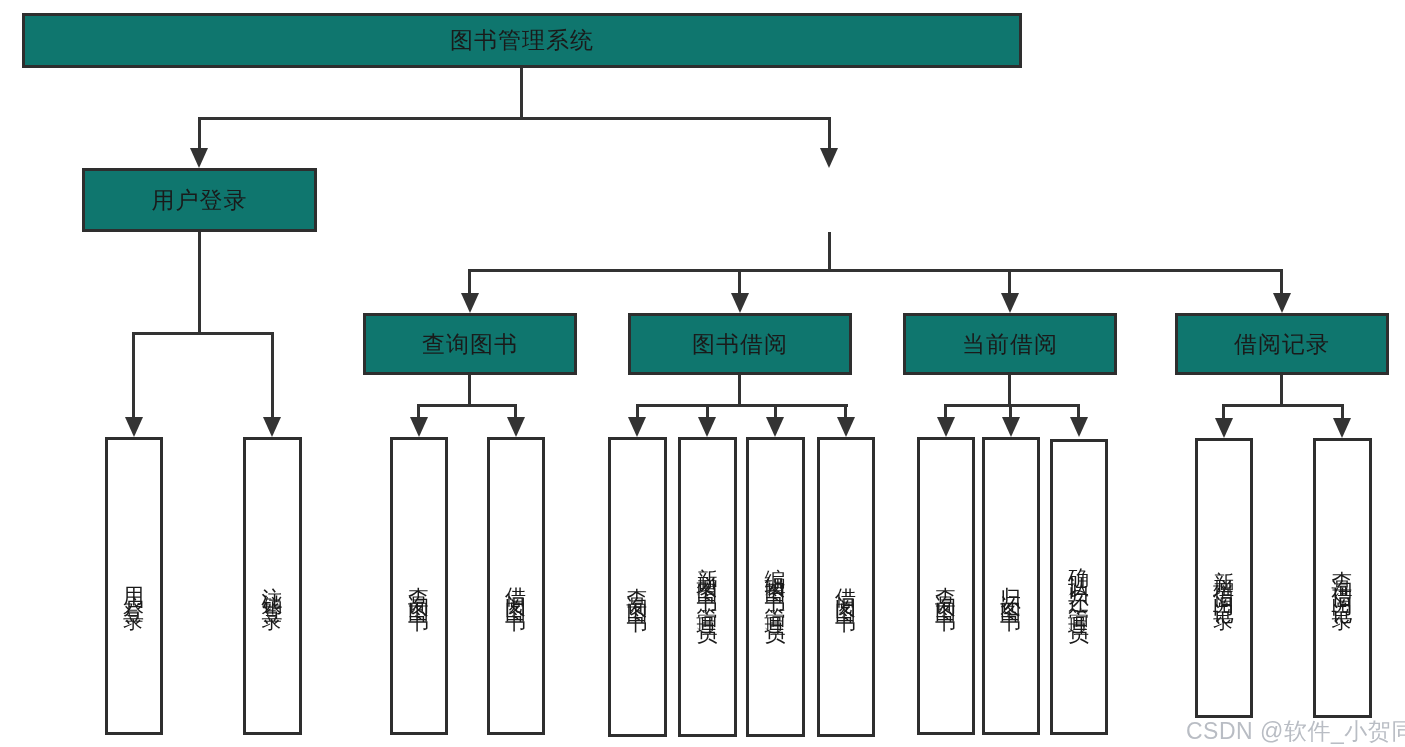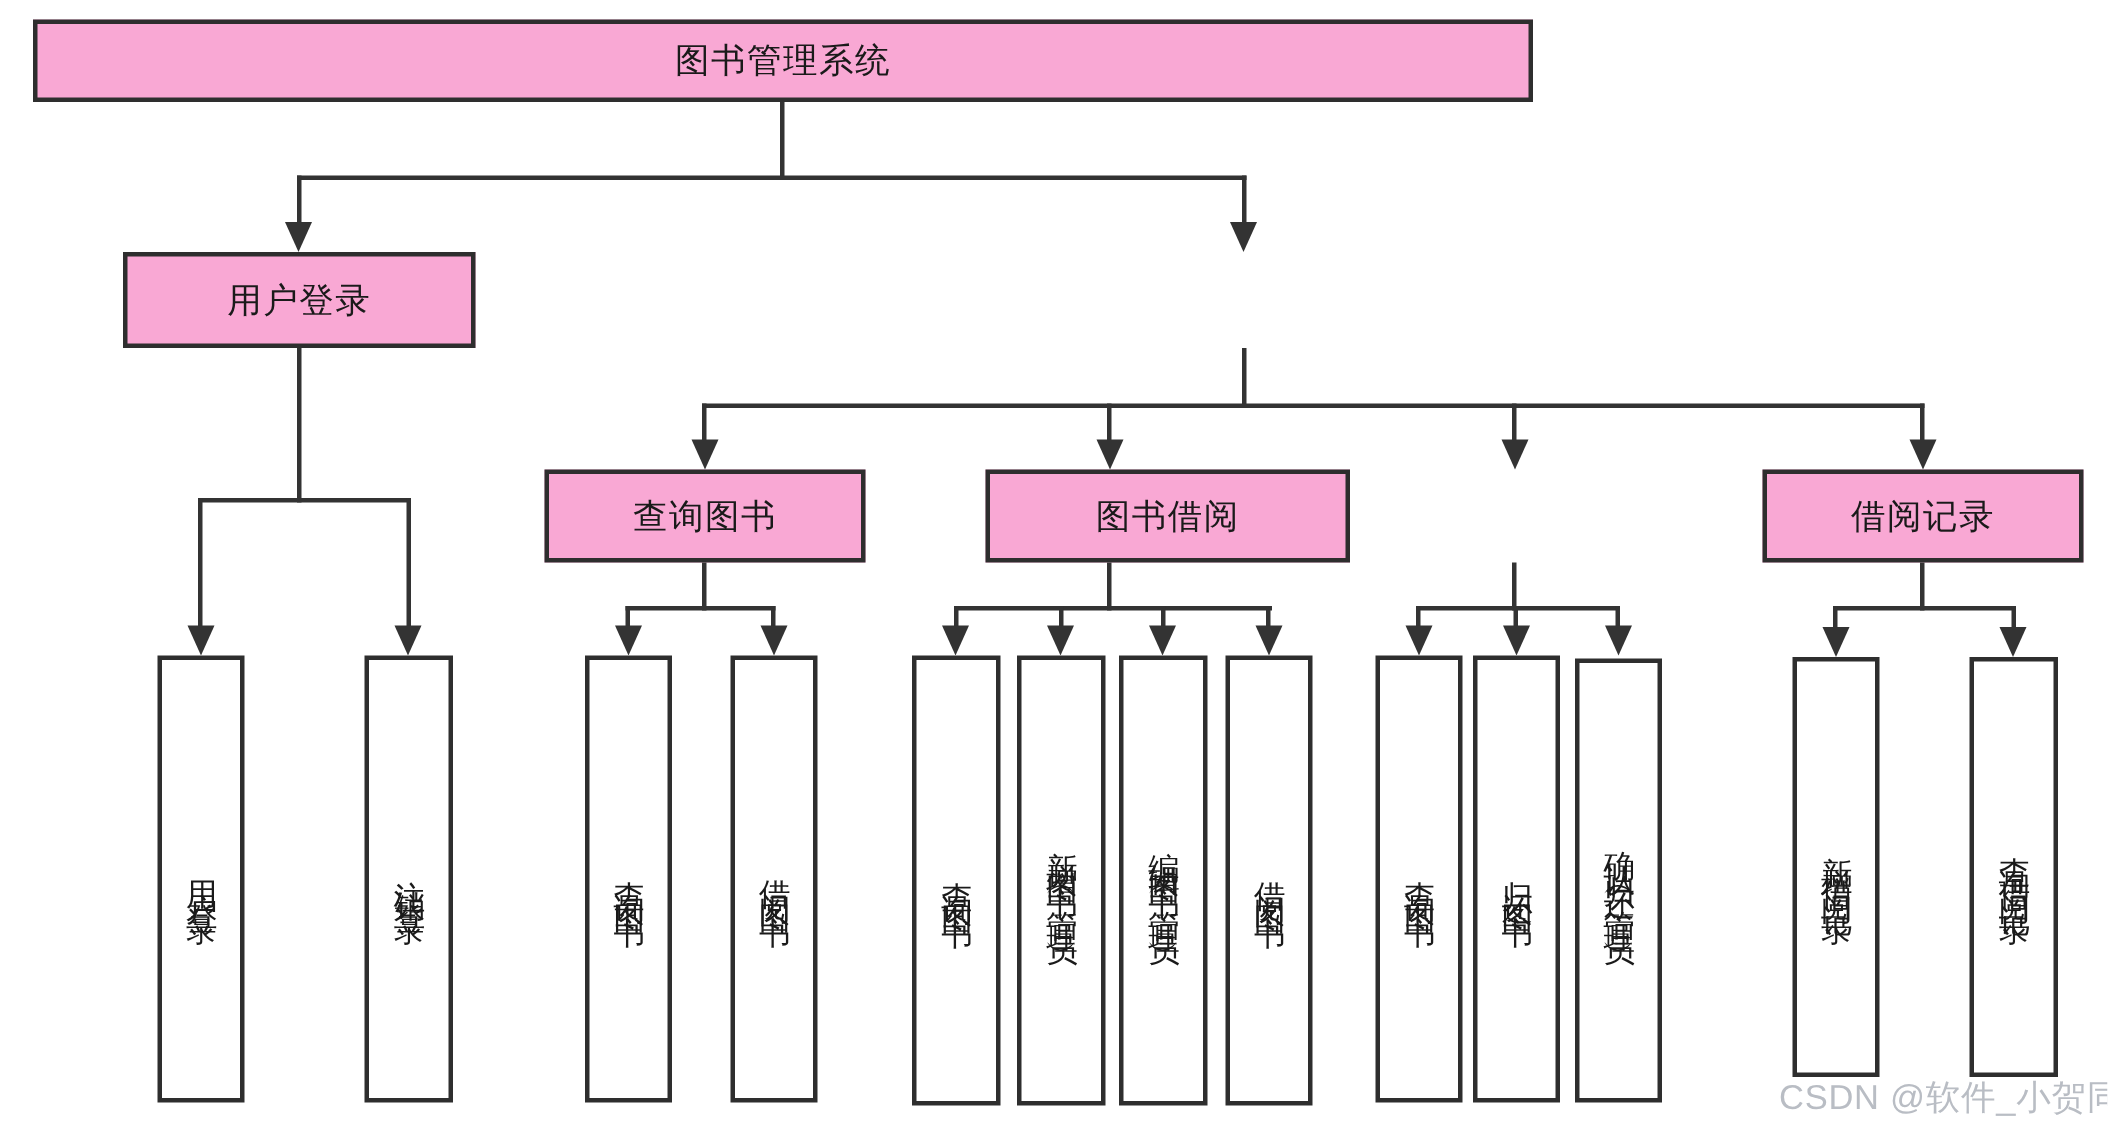--- a/index.html
+++ b/index.html
@@ -1,21 +1,21 @@
 <!DOCTYPE html>
 <html><head>
 <meta charset="utf-8">
 <style>
   html,body{margin:0;padding:0;background:#ffffff;}
   #canvas{
     position:relative;width:1405px;height:747px;background:#ffffff;
     font-family:"Liberation Sans","DejaVu Sans",sans-serif;overflow:hidden;
   }
   .hbox{
-    position:absolute;box-sizing:border-box;background:#f9a8d4;
+    position:absolute;box-sizing:border-box;background:#0f766e;
     border:3px solid #2e2e2e;display:flex;align-items:center;justify-content:center;
     font-size:23px;color:#1a1a1a;letter-spacing:1px;
   }
   .vbox{
     position:absolute;box-sizing:border-box;background:#ffffff;
     border:3px solid #2e2e2e;display:flex;align-items:center;justify-content:center;
   }
   .vtext{
     writing-mode:vertical-rl;text-orientation:mixed;
     font-size:21px;letter-spacing:8px;line-height:1;color:#1a1a1a;
@@ -66,22 +66,25 @@
   <div class="vline" style="left:738px;top:269px;height:26px;"></div>
   <div class="ahead" style="left:731px;top:293px;"></div>
   <div class="vline" style="left:1008px;top:269px;height:26px;"></div>
   <div class="ahead" style="left:1001px;top:293px;"></div>
   <div class="vline" style="left:1280px;top:269px;height:26px;"></div>
   <div class="ahead" style="left:1273px;top:293px;"></div>
 
   <div class="hbox" style="left:363px;top:313px;width:214px;height:62px;">
     <span>查询图书</span>
   </div>
-  <div class="hbox" style="left:657px;top:313px;width:243px;height:62px;">
+  <div class="hbox" style="left:628px;top:313px;width:224px;height:62px;">
     <span>图书借阅</span>
+  </div>
+  <div class="hbox" style="left:903px;top:313px;width:214px;height:62px;">
+    <span>当前借阅</span>
   </div>
   <div class="hbox" style="left:1175px;top:313px;width:214px;height:62px;">
     <span>借阅记录</span>
   </div>
 
   <div class="vline" style="left:468px;top:375px;height:32px;"></div>
   <div class="hline" style="left:417px;top:404px;width:100px;"></div>
   <div class="vline" style="left:417px;top:404px;height:15px;"></div>
   <div class="ahead" style="left:410px;top:417px;"></div>
   <div class="vline" style="left:514px;top:404px;height:15px;"></div>

